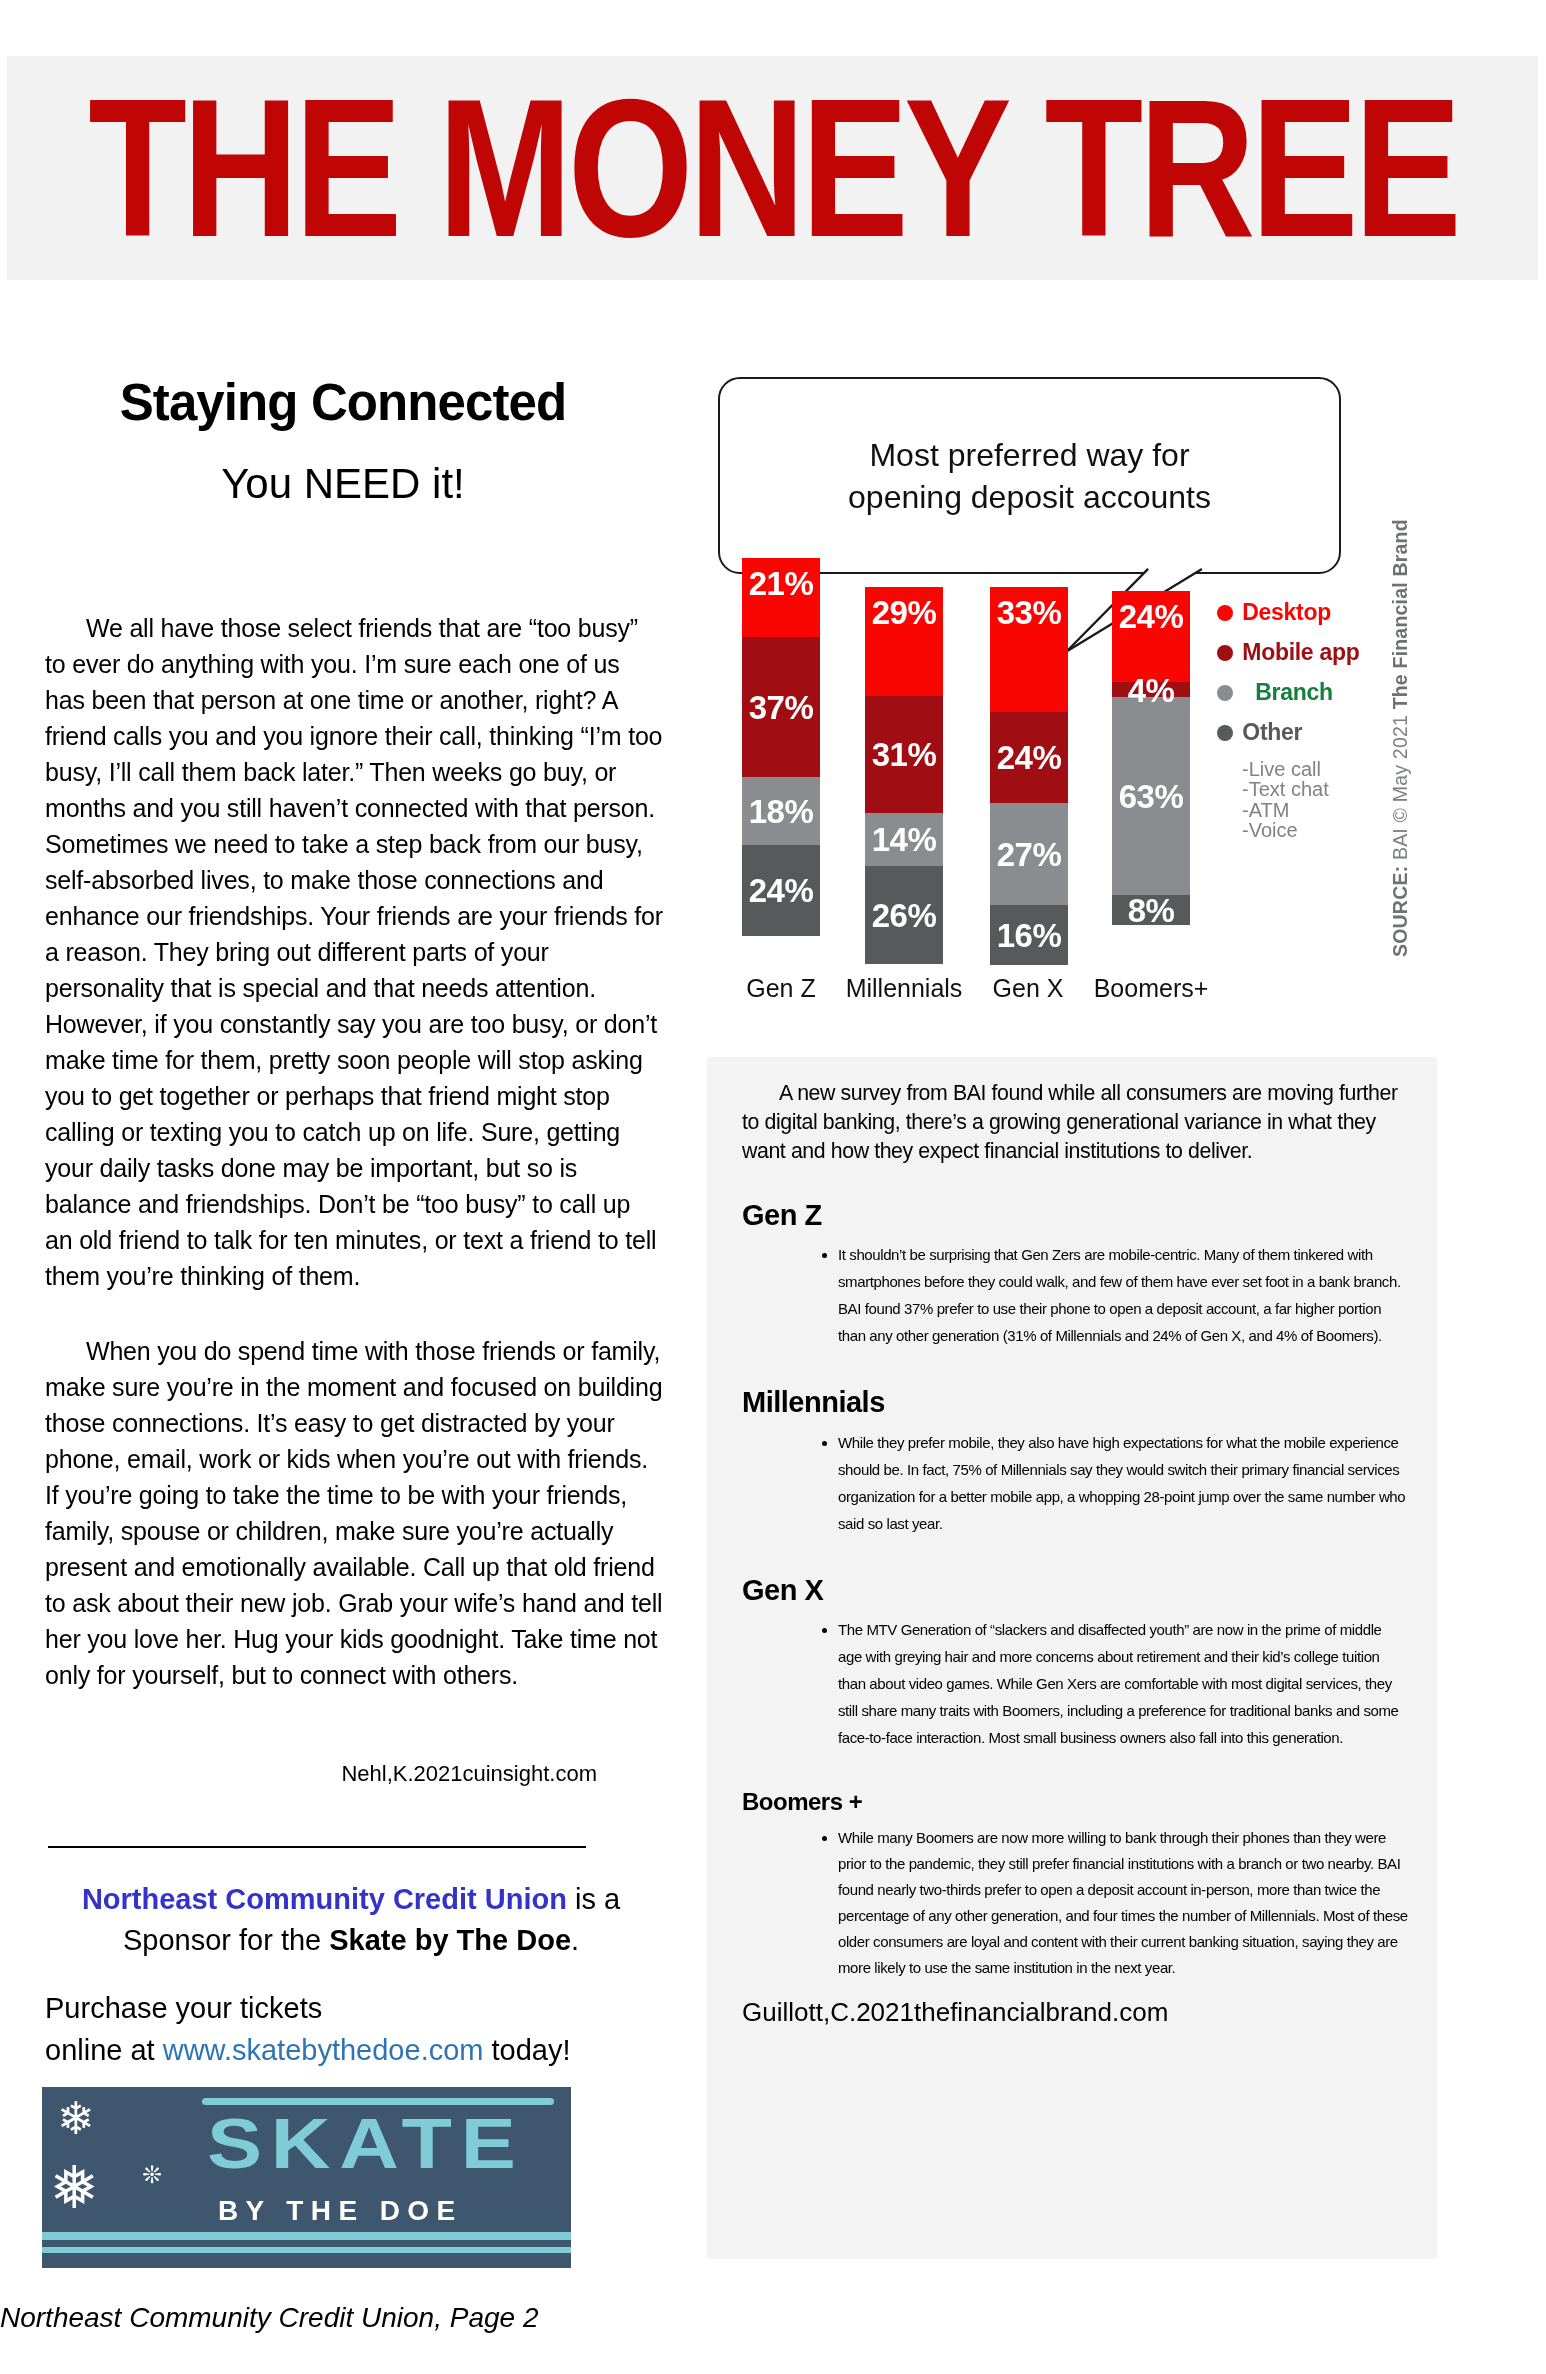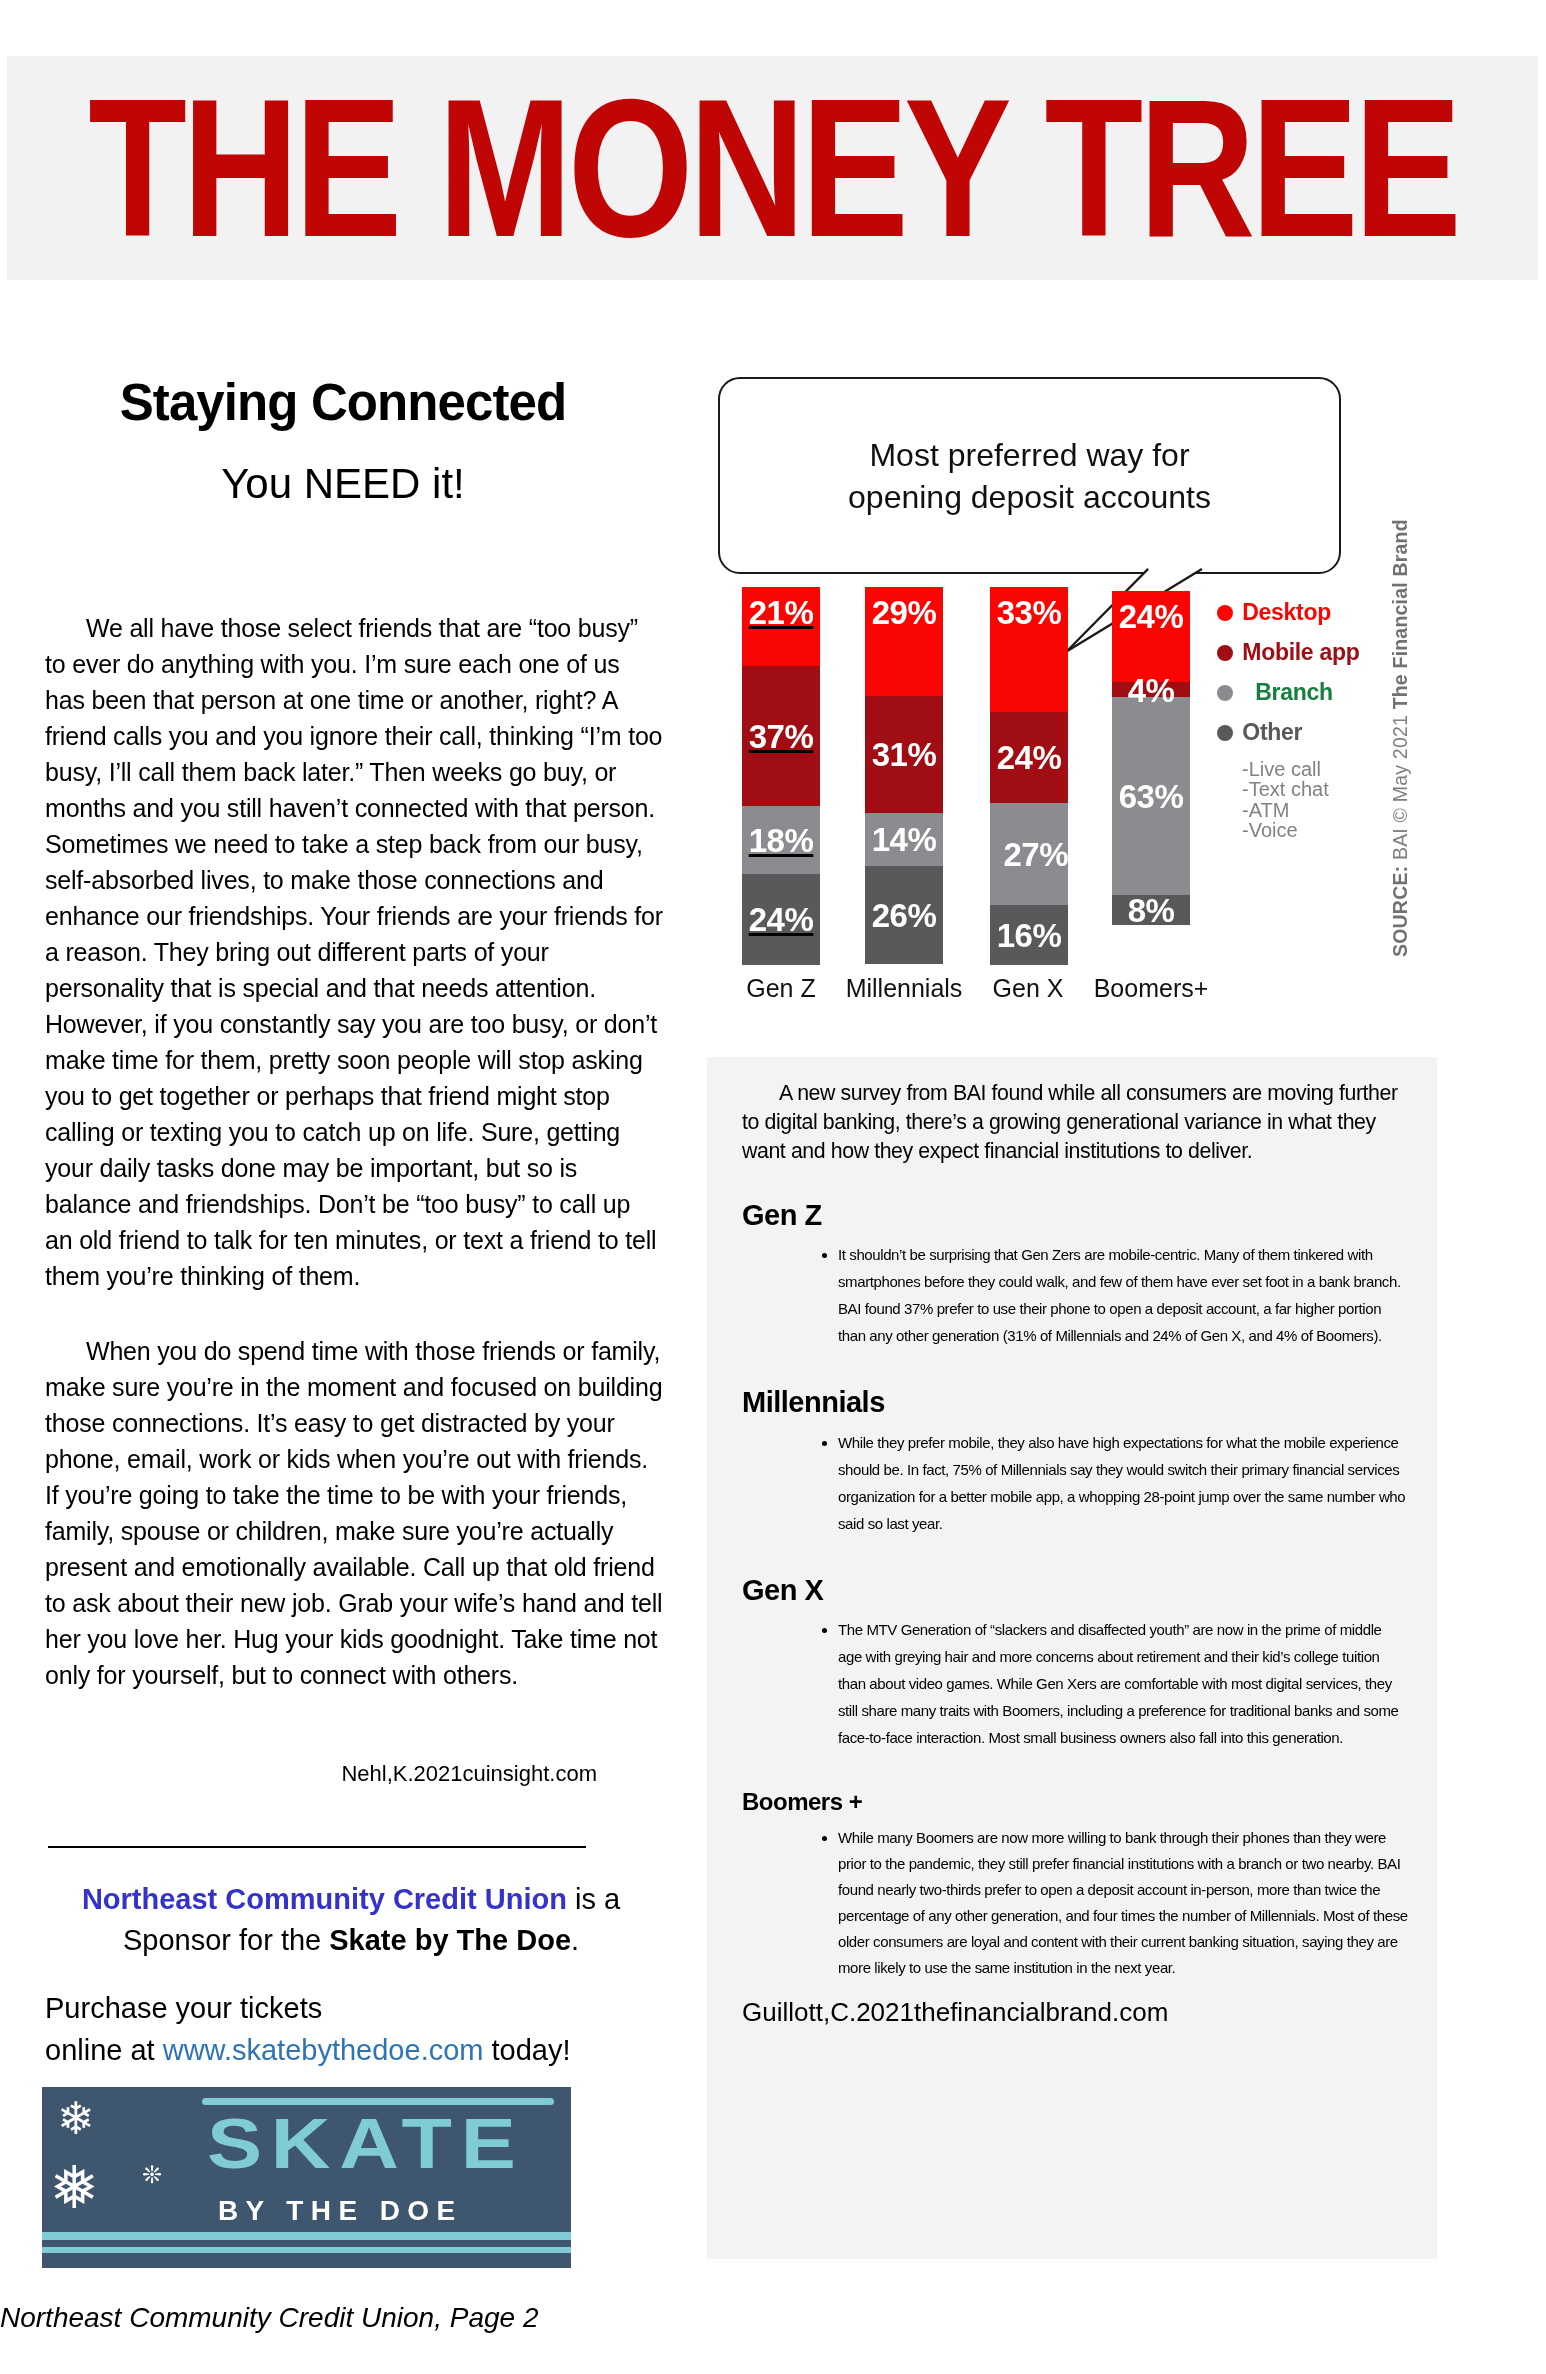--- a/index.html
+++ b/index.html
@@ -122,21 +122,21 @@
   <div>Most preferred way for</div>
   <div>opening deposit accounts</div>
 </div>
 <svg id="tail-svg" width="1546" height="2375" viewBox="0 0 1667 2560">
   <polygon points="1238,612 1296,612 1150,702" fill="#ffffff" stroke="none"></polygon>
   <line x1="1238" y1="613" x2="1150" y2="702" stroke="#1a1a1a" stroke-width="2.5"></line>
   <line x1="1296" y1="613" x2="1150" y2="702" stroke="#1a1a1a" stroke-width="2.5"></line>
 </svg>
 
 <div id="chart-bars">
-    <div class="bar" style="left: 742px; top: 587px; width: 78px; height: 378px; text-decoration: underline;">
+    <div class="bar" style="left: 742px; top: 558px; width: 78px; height: 378px;">
       <div class="seg seg-top" style="background: rgb(249, 6, 3); height: 79px;">
         <span class="seg-label">21%</span>
       </div>
       <div class="seg" style="background: rgb(160, 13, 18); height: 140px;">
         <span class="seg-label">37%</span>
       </div>
       <div class="seg" style="background: rgb(138, 140, 143); height: 68px;">
         <span class="seg-label">18%</span>
       </div>
       <div class="seg" style="background: rgb(88, 89, 91); height: 91px;">
@@ -159,21 +159,21 @@
       </div>
     </div>
     <div class="cat-label" style="left: 830px;">Millennials</div>
     <div class="bar" style="left: 990px; top: 587px; width: 78px; height: 378px;">
       <div class="seg seg-top" style="background: rgb(249, 6, 3); height: 125px;">
         <span class="seg-label">33%</span>
       </div>
       <div class="seg" style="background: rgb(160, 13, 18); height: 91px;">
         <span class="seg-label">24%</span>
       </div>
-      <div class="seg" style="background: rgb(138, 140, 143); height: 102px; justify-content: flex-end;">
+      <div class="seg" style="background: rgb(138, 140, 143); height: 102px;">
         <span class="seg-label">27%</span>
       </div>
       <div class="seg" style="background: rgb(88, 89, 91); height: 60px;">
         <span class="seg-label">16%</span>
       </div>
     </div>
     <div class="cat-label" style="left: 954px;">Gen X</div>
     <div class="bar" style="left: 1112px; top: 591px; width: 78px; height: 374px;">
       <div class="seg seg-top" style="background: rgb(249, 6, 3); height: 91px;">
         <span class="seg-label">24%</span>

